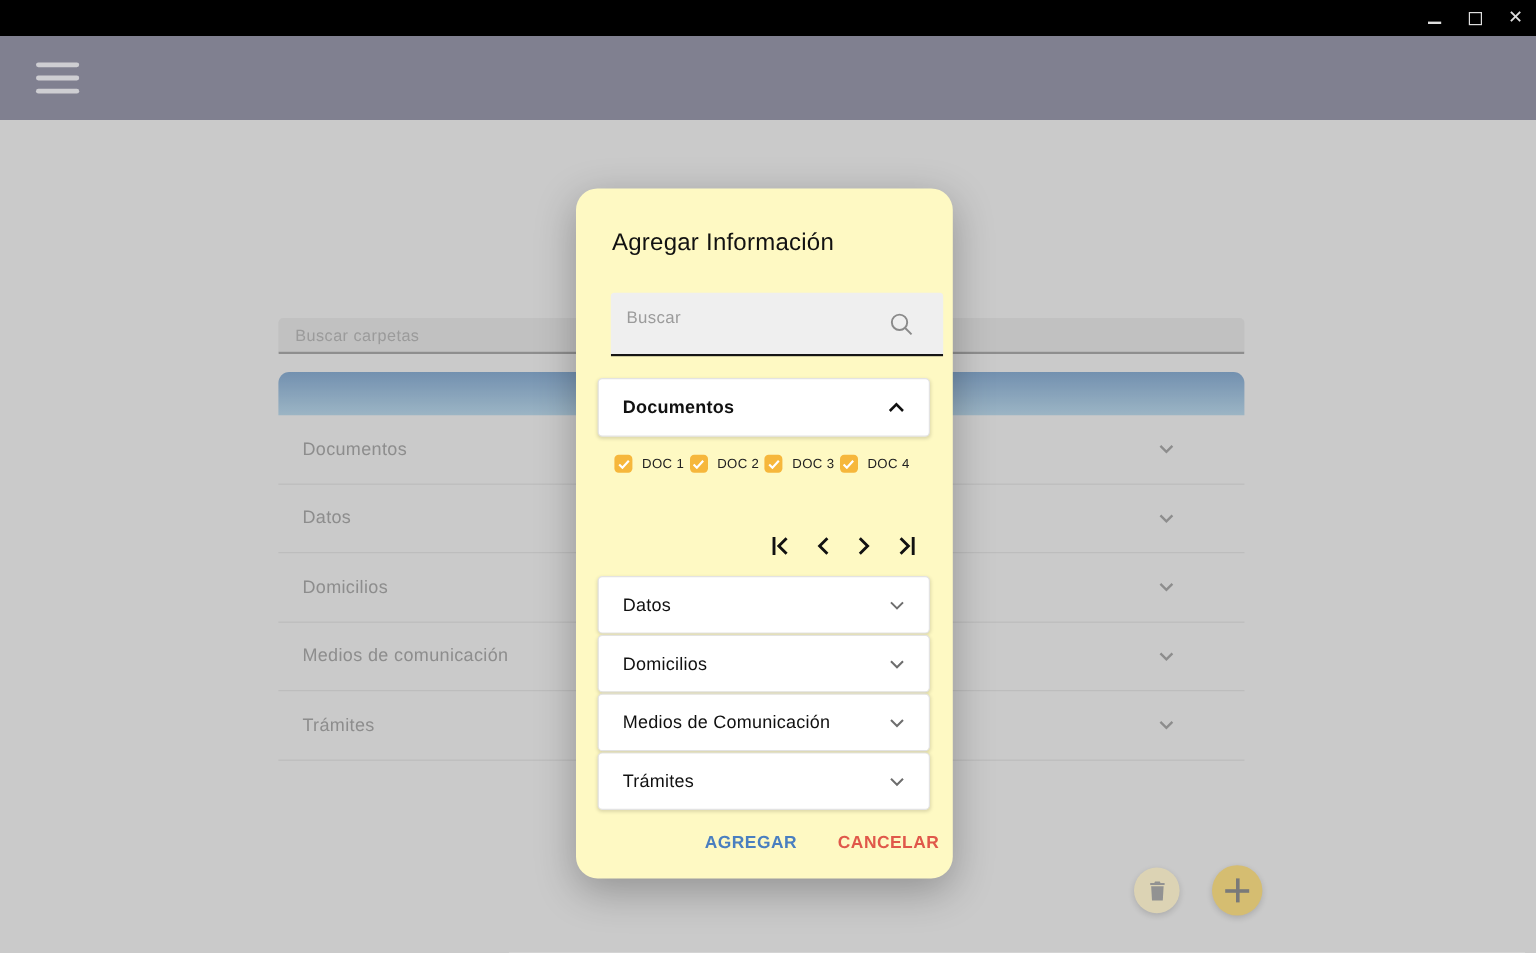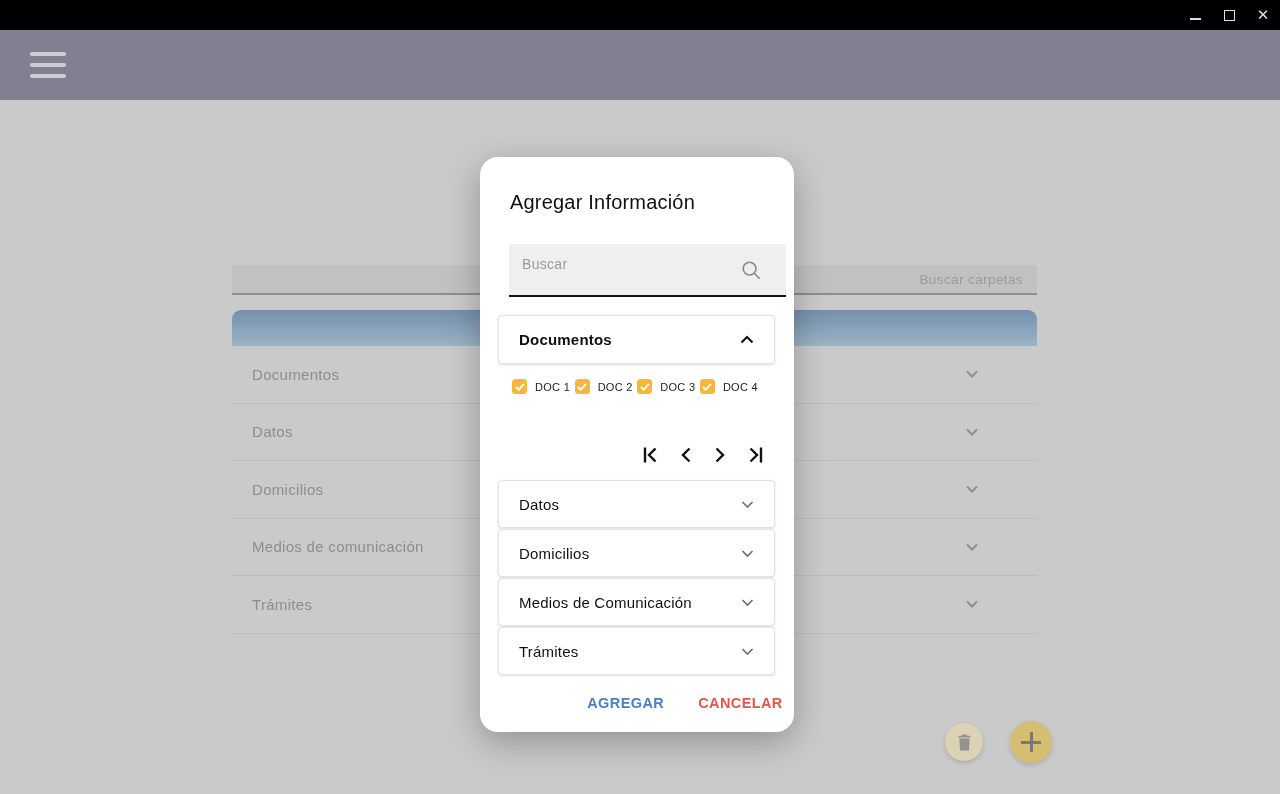--- a/index.html
+++ b/index.html
@@ -26,40 +26,40 @@
   .navlink { color:#e9e8f0; font-size:17px; letter-spacing:0.6px; cursor:pointer; }
   .lang { display:flex; align-items:center; gap:10px; cursor:pointer; }
   .caret { width:0; height:0; border-left:8px solid transparent; border-right:8px solid transparent; border-top:9px solid #d6d5e2; }
   .bellwrap { width:24px; display:flex; justify-content:center; cursor:pointer; }
   .avatar { width:38px; height:38px; border-radius:50%; background:#dcdcdc; position:relative; overflow:hidden; cursor:pointer; }
   .avatar .head { position:absolute; left:50%; transform:translateX(-50%); top:5px; width:17px; height:17px; border-radius:50%; background:#8aa9cc; }
   .avatar .body { position:absolute; left:50%; transform:translateX(-50%); bottom:-7px; width:30px; height:16px; border-radius:50% 50% 0 0; background:#8aa9cc; }
 
   
   .page { position:absolute; left:0; top:100px; width:1280px; height:694px; background:#e8e8e8; }
-  .bg-search { position:absolute; left:232px; top:165px; width:805px; height:30px; background:#dedede; border:none; border-bottom:2px solid #a4a4a4; border-radius:4px 4px 0 0; padding:0 14px; font-size:13.5px; letter-spacing:0.4px; color:#7e7e7e; font-family:"Liberation Sans",sans-serif; outline:none;text-align:right; }
+  .bg-search { position:absolute; left:232px; top:165px; width:805px; height:30px; background:#dedede; border:none; border-bottom:2px solid #a4a4a4; border-radius:4px 4px 0 0; padding:0 14px; font-size:13.5px; letter-spacing:0.4px; color:#7e7e7e; font-family:"Liberation Sans",sans-serif; outline:none; }
   .bg-search::placeholder { color:#b2b2b2; }
   .bg-bluebar { position:absolute; left:232px; top:210px; width:805px; height:36px; border-radius:9px 9px 0 0; background:linear-gradient(to bottom, #84a6ca 0%, #b3d0e2 100%); }
   .bg-list { position:absolute; left:232px; top:246px; width:805px; }
   .bg-row { position:relative; height:57.5px; border-bottom:1px solid #d9d9d9; display:flex; align-items:center; padding-left:20px; cursor:pointer; }
   .bg-row-label { font-size:15px; color:#a3a3a3; letter-spacing:0.3px; }
   .bg-chev { position:absolute; right:57px; top:50%; transform:translateY(-50%); width:16px; height:16px; }
 
   
   .fab { position:absolute; border-radius:50%; display:flex; align-items:center; justify-content:center; cursor:pointer; box-shadow:0 2px 5px rgba(0,0,0,0.15); }
   .fab-trash { left:945px; top:623px; width:38px; height:38px; background:#fdf3cf; }
   .fab-add { left:1010px; top:621px; width:42px; height:42px; background:#f5d982; }
   .plus-shape { position:relative; width:20px; height:20px; }
   .plus-shape i { position:absolute; background:#8c8c8c; display:block; }
   .plus-shape .h { left:0; top:9px; width:20px; height:2.5px; }
   .plus-shape .v { left:9px; top:0; width:2.5px; height:20px; }
 
   
   .overlay { position:absolute; left:0; top:0; width:1280px; height:794px; background:rgba(0,0,0,0.13); z-index:40; }
-  .modal { position:absolute; left:480px; top:157px; width:314px; height:575px; background:#ffffff; border-radius:18px; box-shadow:0 10px 34px rgba(0,0,0,0.28); z-index:50; }
+  .modal { position:absolute; left:480px; top:157px; width:314px; height:575px; background:#fef9c3; border-radius:18px; box-shadow:0 10px 34px rgba(0,0,0,0.28); z-index:50; }
   .modal-title { position:absolute; left:30px; top:34px; font-size:20px; color:#111; letter-spacing:0.2px; }
   .search-wrap { position:absolute; left:18px; top:87px; width:277px; height:53px; }
   .modal-search { width:100%; height:100%; background:#efefef; border:none; border-bottom:2px solid #151515; border-radius:3px 3px 0 0; padding:0 40px 12px 13px; font-size:14px; color:#333; font-family:"Liberation Sans",sans-serif; outline:none;margin-left:11px; }
   .modal-search::placeholder { color:#9b9b9b; letter-spacing:0.3px; }
   .search-glass { position:absolute; right:14px; top:16px; width:20px; height:20px; cursor:pointer; }
 
   .acc-card { position:absolute; left:18px; width:277px; height:48px; background:#fff; border:1px solid #e3e3e3; border-radius:4px; box-shadow:0 1px 3px rgba(0,0,0,0.13); display:flex; align-items:center; justify-content:space-between; padding:0 18px 0 20px; cursor:pointer; }
   .acc-label { font-size:15px; color:#111; letter-spacing:0.2px; }
   .acc-label.bold { font-weight:700; }
   .card-docs { top:158px; height:49px; }

